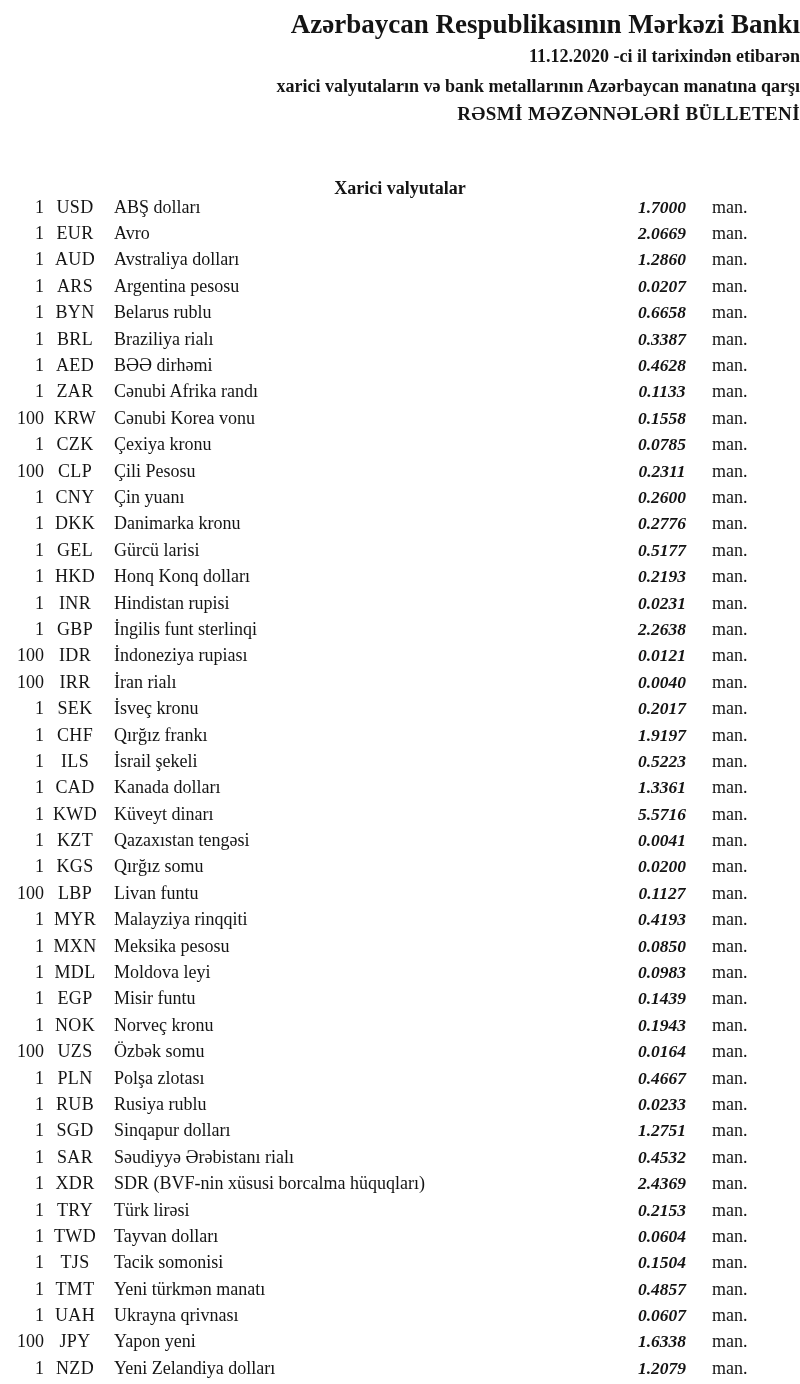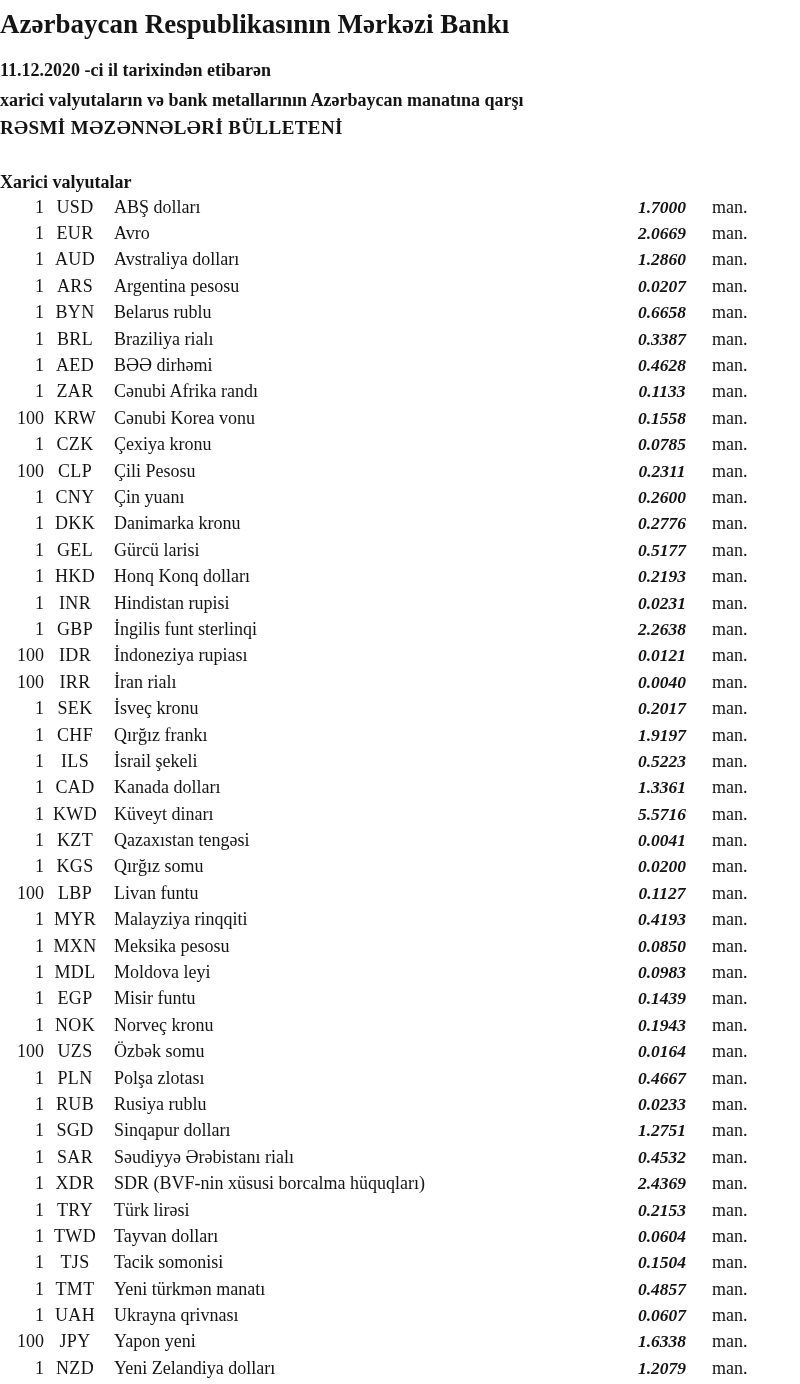--- a/index.html
+++ b/index.html
@@ -14,46 +14,46 @@
     background: #ffffff;
     color: #141414;
     font-family: "Liberation Serif", "DejaVu Serif", serif;
     overflow: hidden;
   }
   .doc-header {
     position: absolute;
     top: 8px;
     left: 0;
     width: 100%;
-    text-align: left;
+    text-align: right;
   }
   .bank-name {
     margin: 0;
     font-size: 27px;
     font-weight: bold;
     line-height: 32px;
   }
   .h-line {
     font-weight: bold;
     font-size: 18px;
     line-height: 22px;
   }
-  .date-line   { margin-top: 19px; }
+  .date-line   { margin-top: 5px; }
   .subtitle    { margin-top: 8px; }
   .bulletin-title {
     margin-top: 6px;
     font-size: 19px;
     letter-spacing: 0.4px;
   }
   .section-title {
     position: absolute;
-    top: 170px;
+    top: 176px;
     left: 0;
     width: 100%;
-    text-align: left;
+    text-align: center;
     margin: 0;
     font-size: 18px;
     font-weight: bold;
     line-height: 24px;
   }
   .rates-table {
     position: absolute;
     top: 194px;
     left: 0;
     width: 800px;

